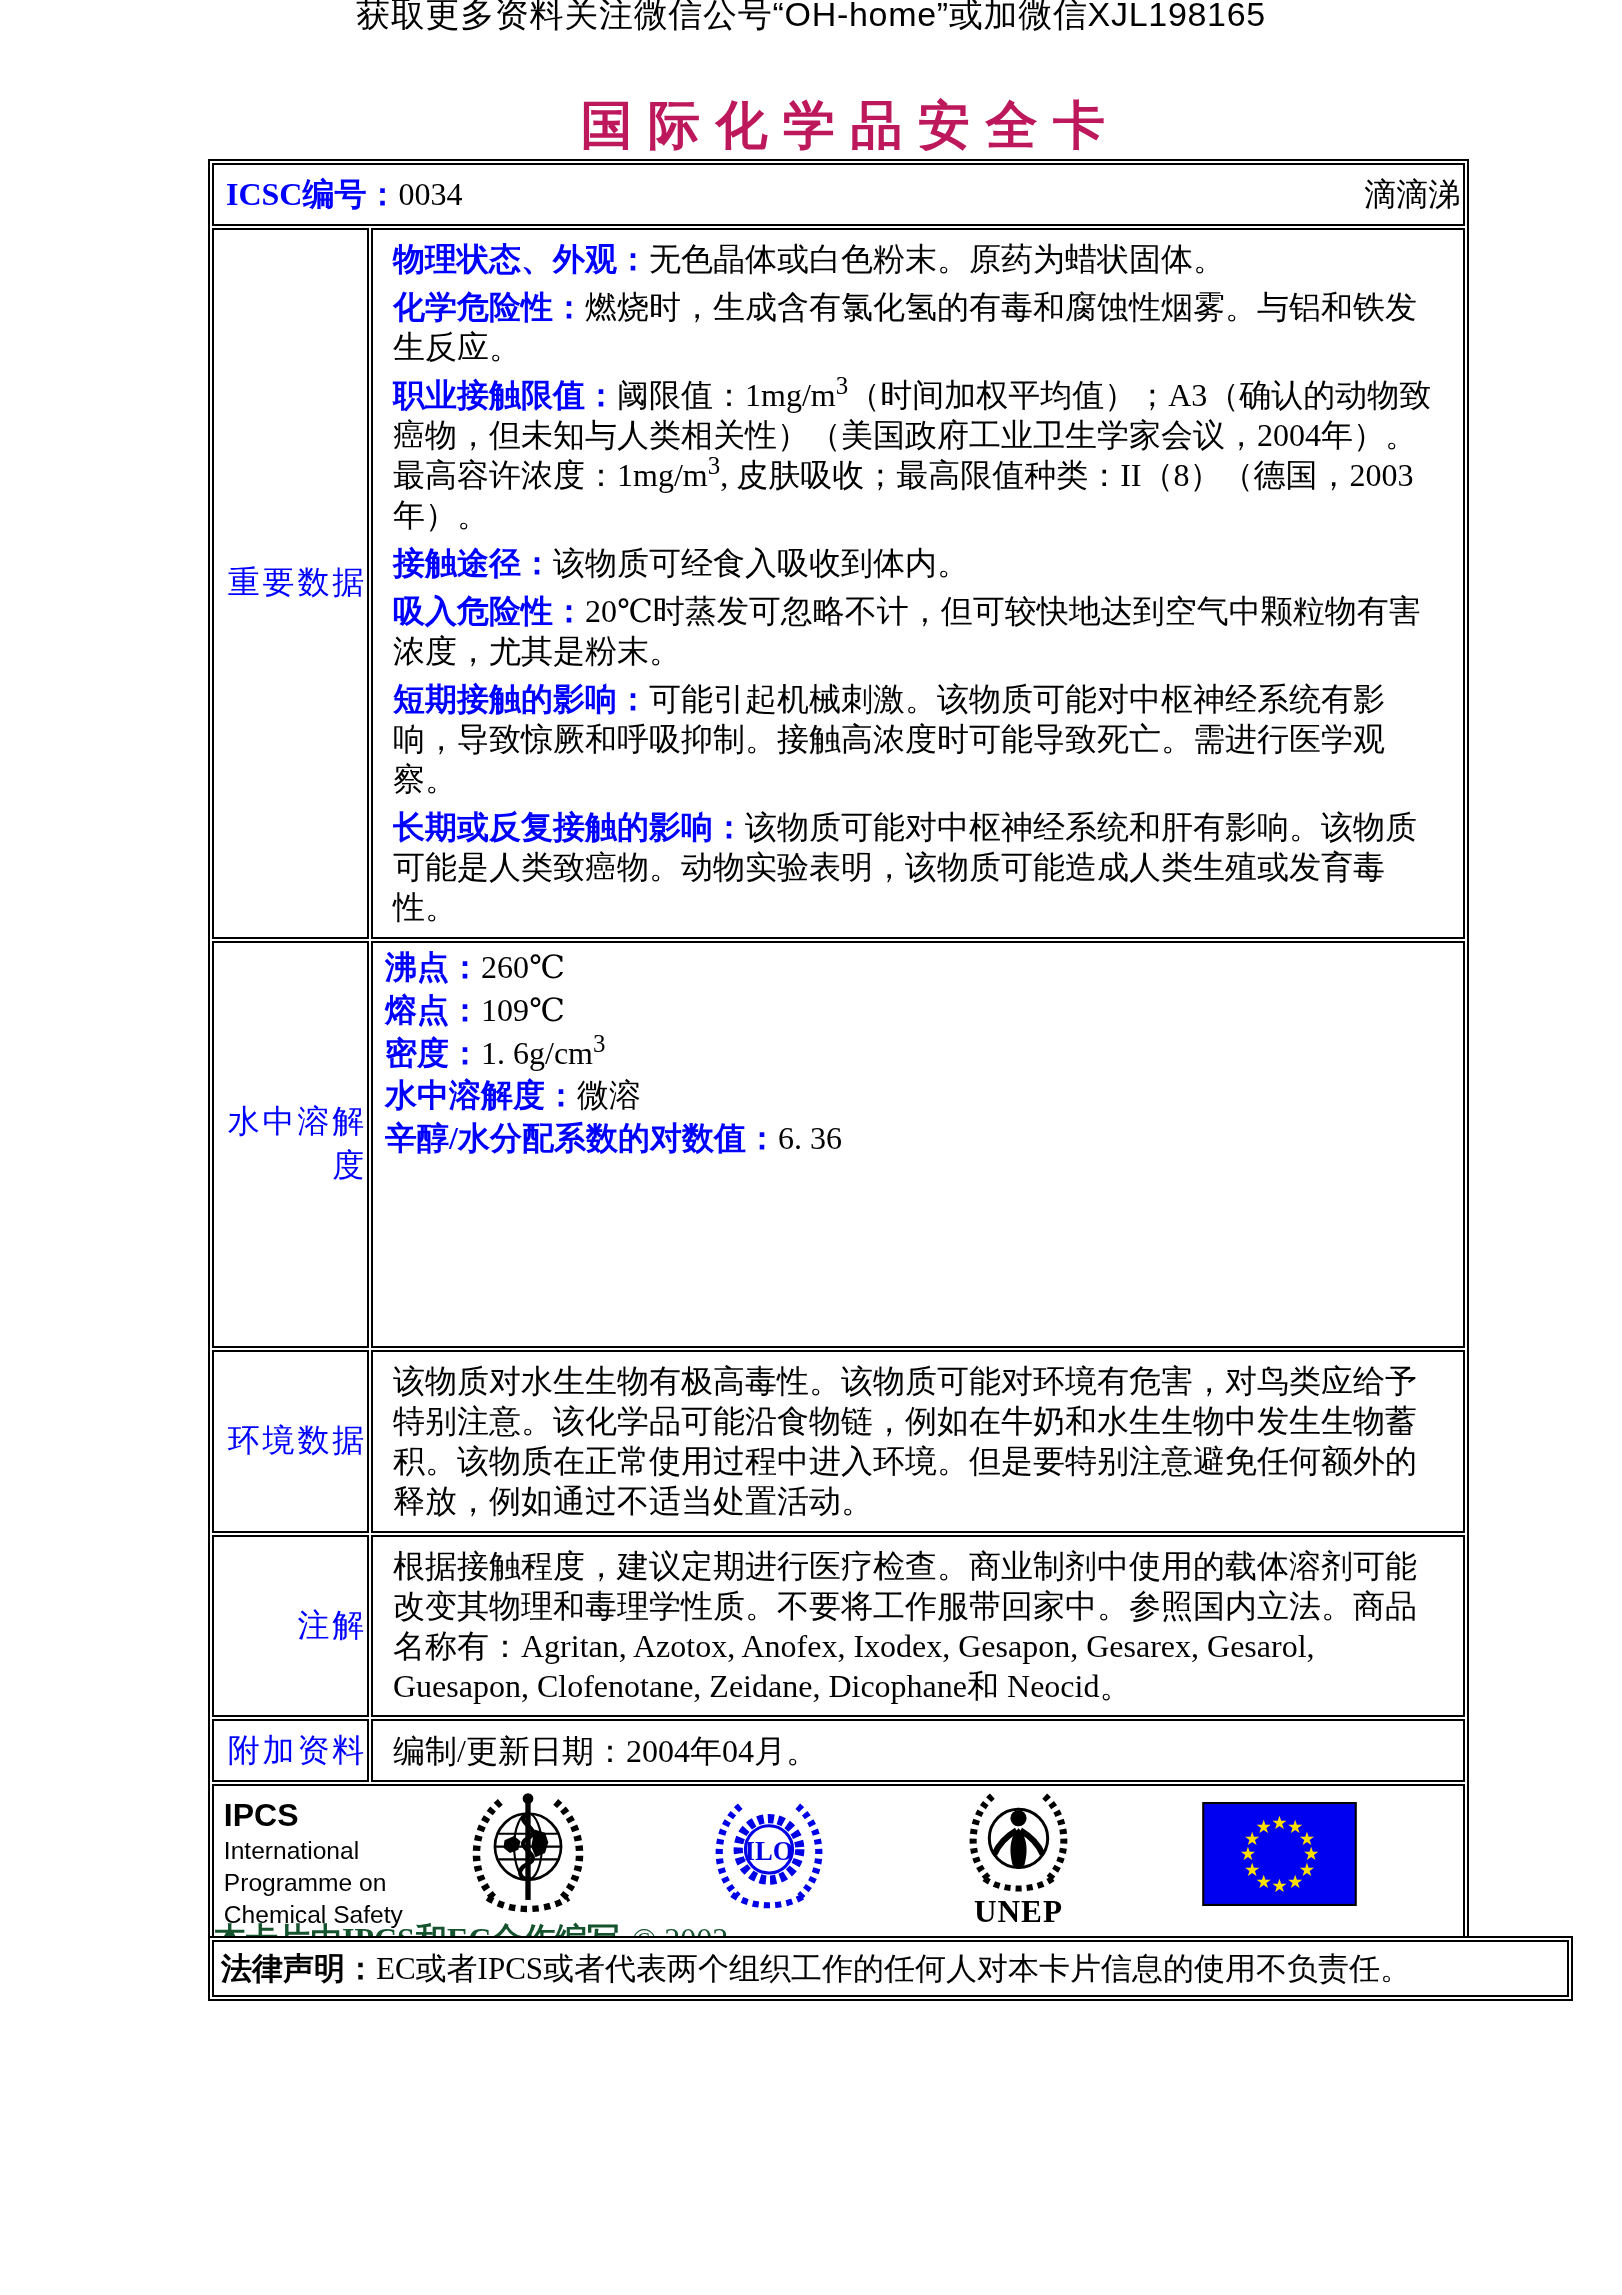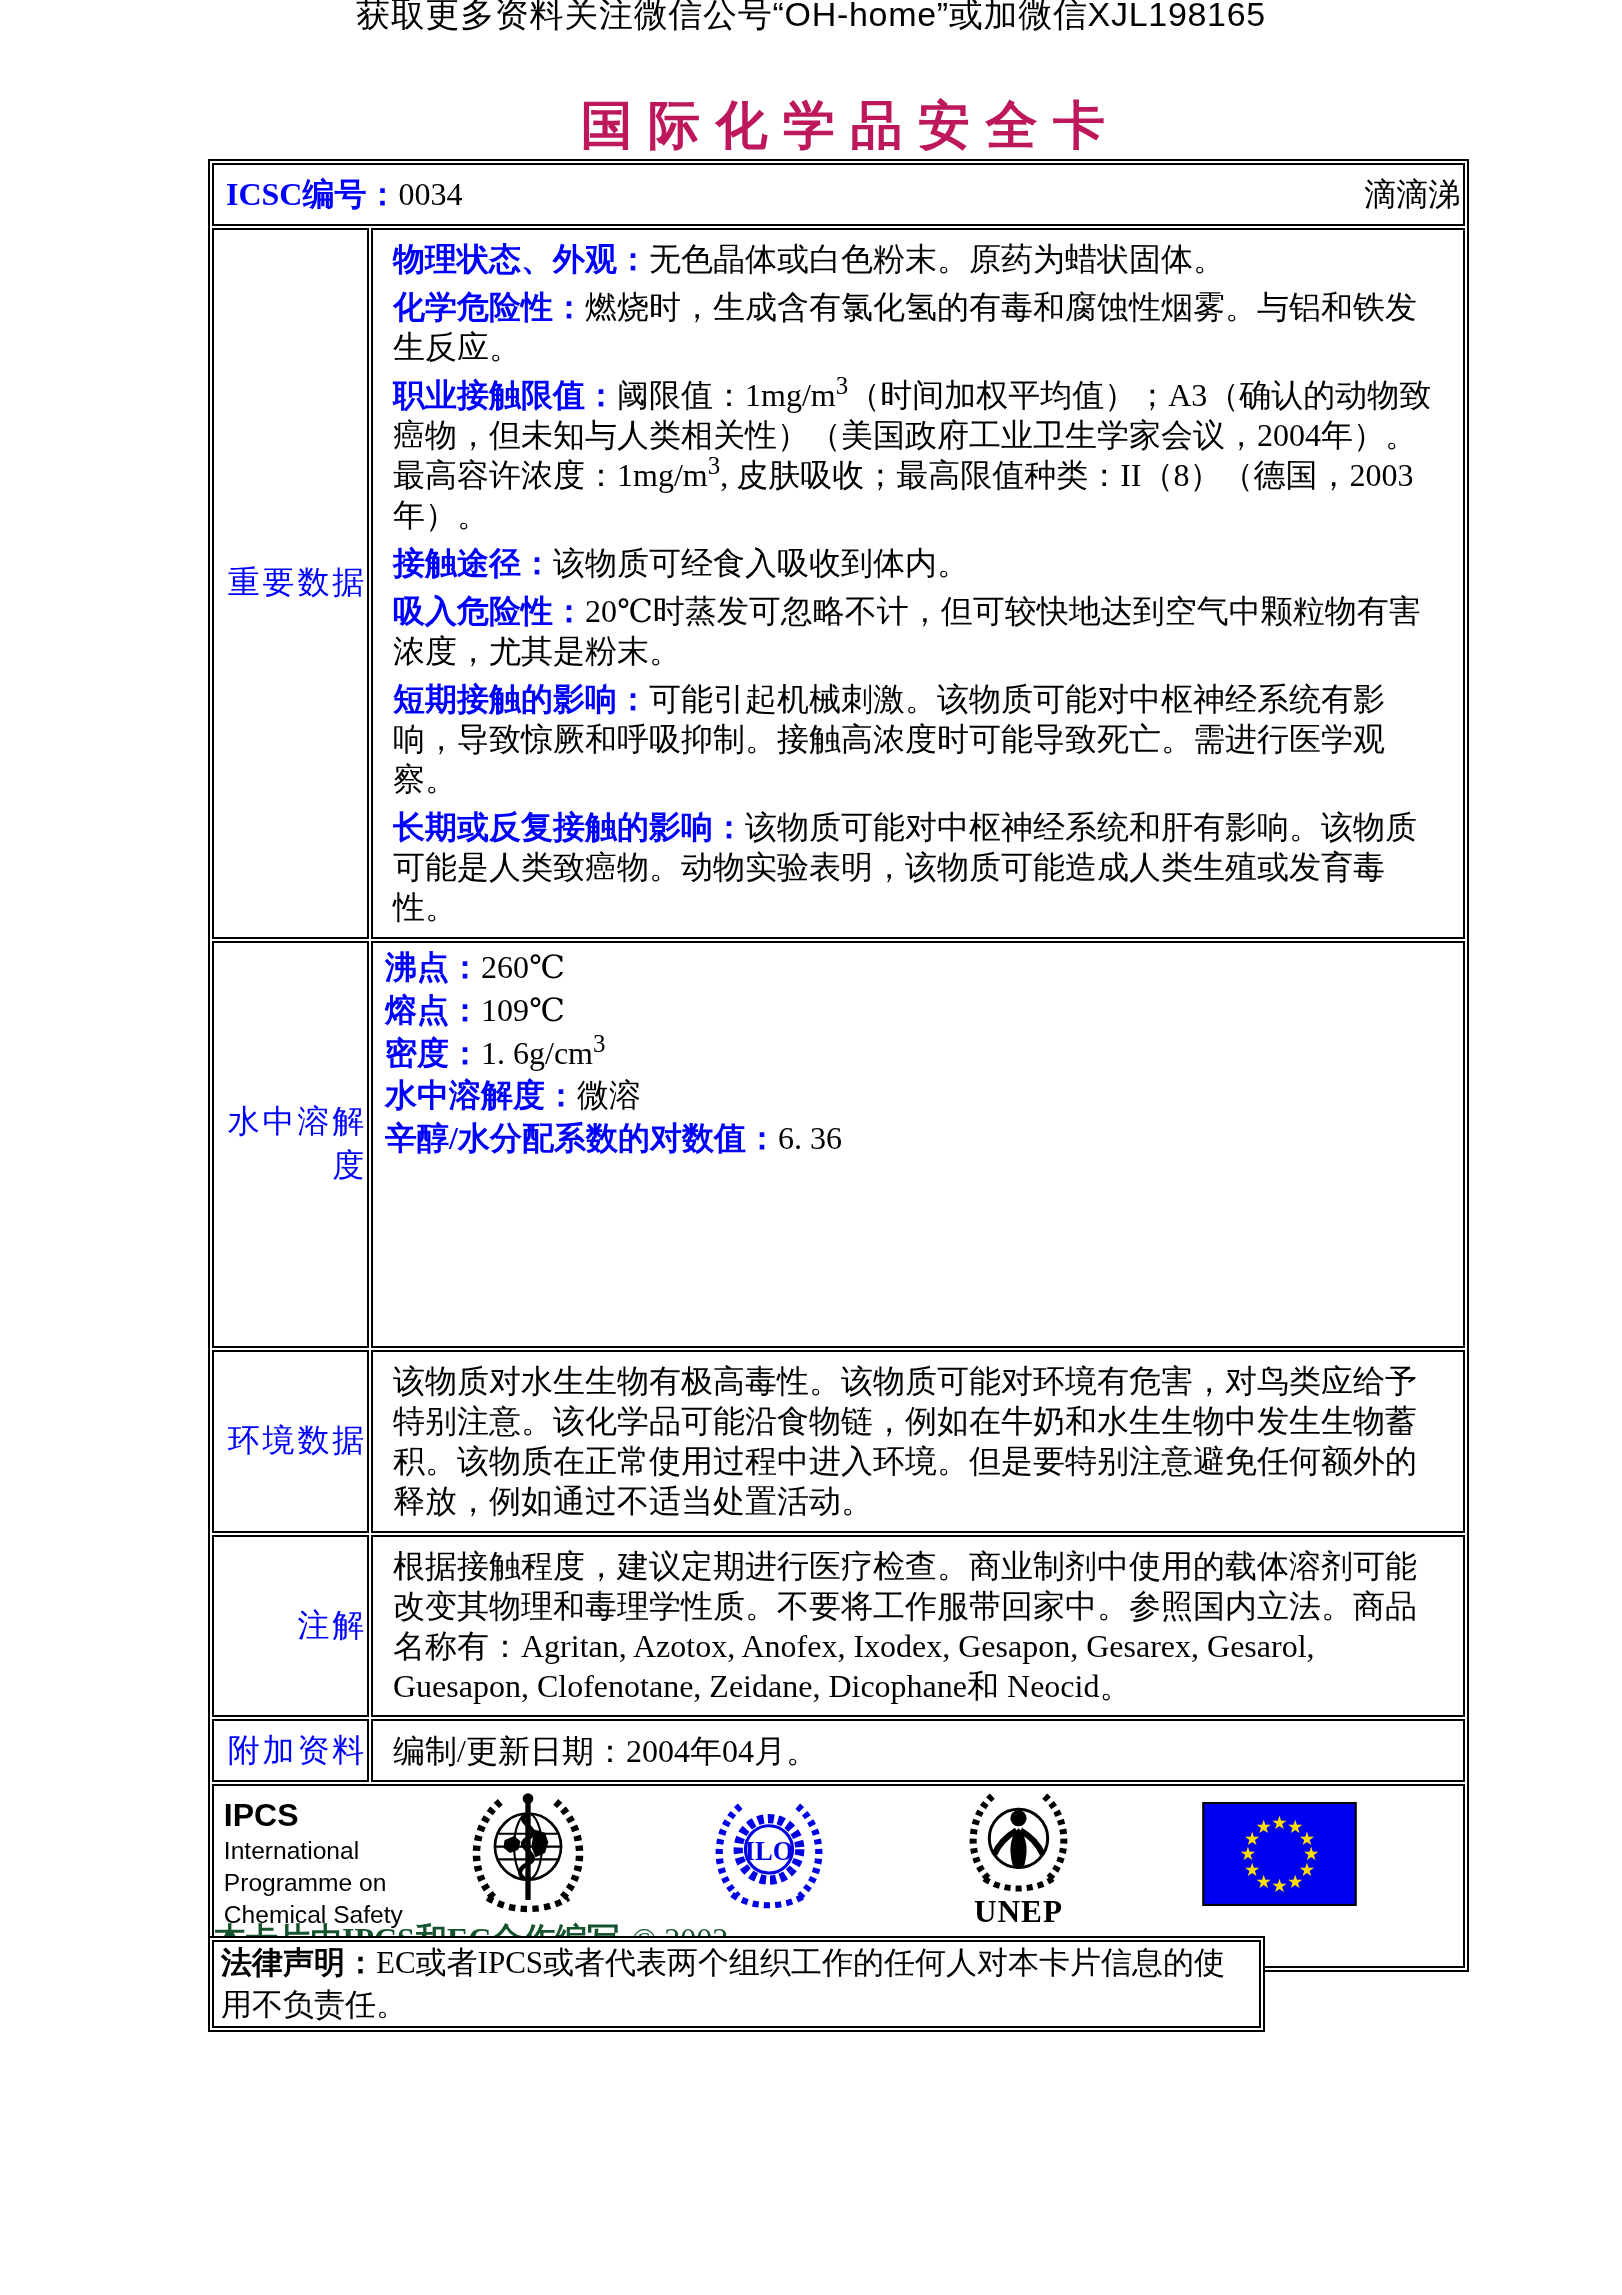--- a/index.html
+++ b/index.html
@@ -34,21 +34,21 @@
   .ipcs-acr{font-size:32px;font-weight:bold;line-height:39px;}
   .ipcs-ln{font-size:24.6px;line-height:32px;}
   .logo{position:absolute;}
   .logo-who{left:250px;top:2.8px;}
   .logo-ilo{left:493px;top:9.8px;}
   .logo-unep{left:744px;top:1.4px;}
   .logo-eu{left:988px;top:15.5px;width:155px;height:104px;}
   .caption{position:absolute;left:0;right:0;bottom:4.2px;text-align:left;color:#14532d;
         font-size:32px;font-weight:bold;}
   .copy{font-weight:normal;margin-left:12.7px;}
-  table.legal{position:absolute;top:1936px;left:208px;width:1057px;table-layout:fixed;
+  table.legal{position:absolute;top:1936px;left:208px;width:1365px;table-layout:fixed;
         border-collapse:separate;border-spacing:2.8px;border:2.8px solid #000;background:#fff;}
   table.legal td{border:2.1px solid #000;height:53px;vertical-align:middle;padding:0 7px;font-size:31px;}
   .llbl{font-weight:bold;}
 </style>
 </head>
 <body>
 
 <div class="page">
 
   <div class="watermark">获取更多资料关注微信公号“OH-home”或加微信XJL198165</div>

